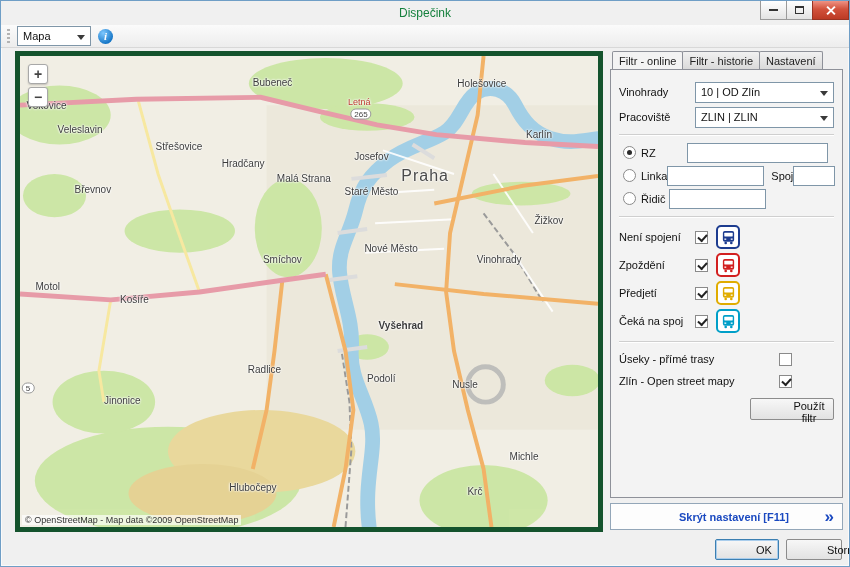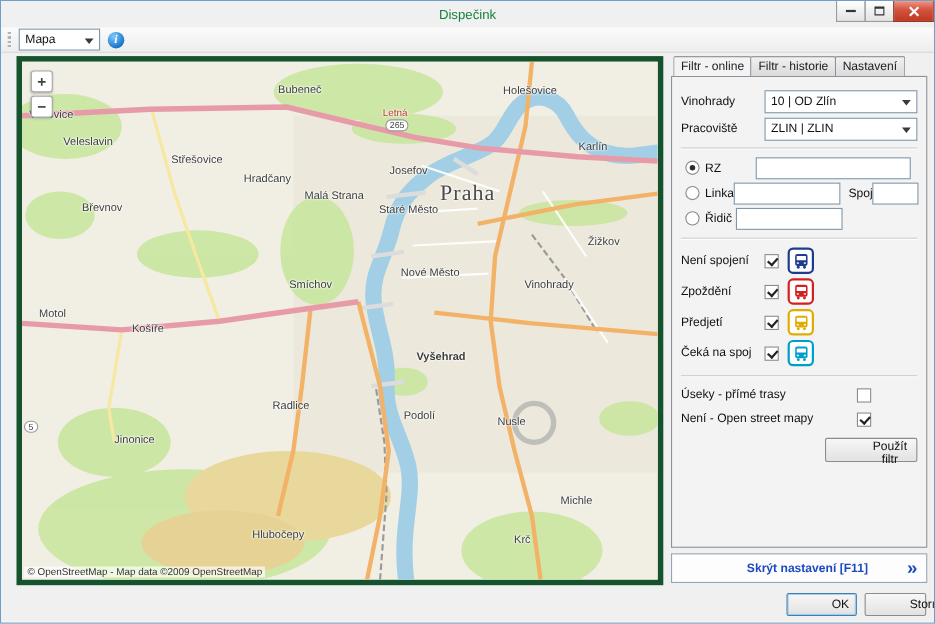--- a/index.html
+++ b/index.html
@@ -29,21 +29,21 @@
   .info{width:15px;height:15px;border-radius:50%;background:radial-gradient(circle at 35% 28%,#7ec8ff,#1273c4 75%);
     color:#fff;font-weight:bold;font-style:italic;font-size:11px;display:flex;align-items:center;justify-content:center;
     font-family:"Liberation Serif",serif;cursor:pointer;}
   
   .map-area{position:absolute;left:14px;top:50px;width:588px;height:481px;border:5px solid #14532d;
     background:#f0ede3;overflow:hidden;}
   .map-area svg.basemap{position:absolute;inset:0;width:100%;height:100%;}
   .map-labels{position:absolute;inset:0;pointer-events:none;}
   .map-label{position:absolute;transform:translate(-50%,-50%);font-size:10px;color:#3c3c3c;white-space:nowrap;
     text-shadow:0 0 2px #fff,0 0 3px #fff,0 0 2px #fff;}
-  .map-label.city{font-size:20px;color:#4a4a4a;letter-spacing:1px;font-family:Liberation Serif, serif;}
+  .map-label.city{font-size:16px;color:#4a4a4a;letter-spacing:1px;}
   .map-label.road{color:#bd3a30;font-size:9px;}
   .map-label.shield{background:#fff;border:1px solid #999;border-radius:7px;padding:0 3px;font-size:8px;color:#444;text-shadow:none;}
   .zoomctl{position:absolute;left:8px;top:8px;display:flex;flex-direction:column;gap:3px;}
   .zoombtn{width:20px;height:20px;background:#fff;border:1px solid #a8a8a8;border-radius:3px;
     display:flex;align-items:center;justify-content:center;font-size:14px;font-weight:bold;color:#444;cursor:pointer;
     box-shadow:0 1px 2px rgba(0,0,0,.2);}
   .attribution{position:absolute;left:2px;bottom:2px;font-size:9px;color:#333;background:rgba(255,255,255,.65);padding:0 3px;}
   
   .panel{position:absolute;left:609px;top:50px;width:233px;height:481px;}
   .tabs{display:flex;height:18px;padding-left:2px;position:relative;z-index:2;}
@@ -313,21 +313,21 @@
         </span>
       </div>
 
       <div class="sep"></div>
 
       <div class="urow">
         <span>Úseky - přímé trasy</span>
         <span class="cb"></span>
       </div>
       <div class="urow">
-        <span>Není - Open street mapy</span>
+        <span>Zlín - Open street mapy</span>
         <span class="cb on"></span>
       </div>
 
       <div class="applyrow">
         <button class="btn apply">Použít filtr</button>
       </div>
     </div>
 
     <div class="hidebox">
       <span class="hidelabel">Skrýt nastavení [F11]</span>

